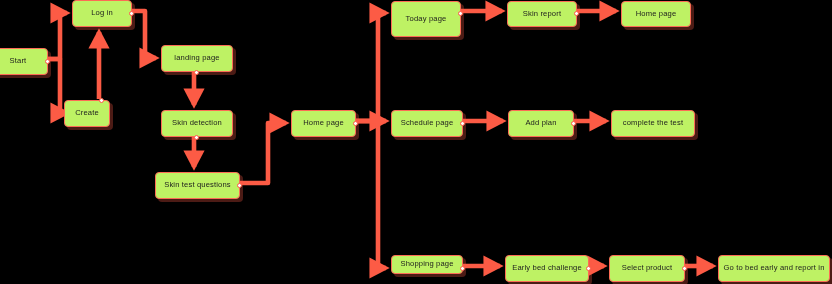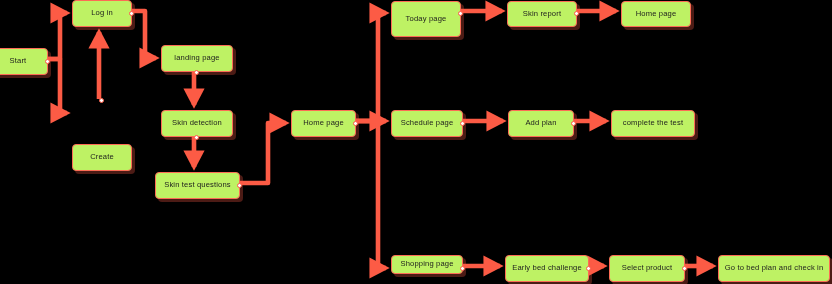--- a/index.html
+++ b/index.html
@@ -100,21 +100,21 @@
       <path d="M684,266 L713,266"></path>
     </g>
   </svg>
 
   <div class="node" style="left:-12px; top:48px; width:60px; height:27px;">
     <span class="node-label">Start</span>
   </div>
   <div class="node" style="left:72px; top:0px; width:60px; height:27px;">
     <span class="node-label">Log in</span>
   </div>
-  <div class="node" style="left:72px; top:100px; width:60px; height:27px;margin-top:44px;">
+  <div class="node" style="left:64px; top:100px; width:46px; height:27px;">
     <span class="node-label">Create</span>
   </div>
   <div class="node" style="left:161px; top:45px; width:72px; height:27px;">
     <span class="node-label">landing page</span>
   </div>
   <div class="node" style="left:161px; top:110px; width:72px; height:27px;">
     <span class="node-label">Skin detection</span>
   </div>
   <div class="node" style="left:155px; top:172px; width:85px; height:27px;">
     <span class="node-label">Skin test questions</span>
@@ -143,21 +143,21 @@
   <div class="node" style="left:391px; top:255px; width:72px; height:19px;">
     <span class="node-label">Shopping page</span>
   </div>
   <div class="node" style="left:505px; top:255px; width:84px; height:27px;">
     <span class="node-label">Early bed challenge</span>
   </div>
   <div class="node" style="left:609px; top:255px; width:76px; height:27px;">
     <span class="node-label">Select product</span>
   </div>
   <div class="node" style="left:718px; top:255px; width:112px; height:27px;">
-    <span class="node-label">Go to bed plan and check in</span>
+    <span class="node-label">Go to bed early and report in</span>
   </div>
 
   <span class="port" style="left:45px;  top:59px;"></span>
   <span class="port" style="left:129px; top:11px;"></span>
   <span class="port" style="left:99px;  top:98px;"></span>
   <span class="port" style="left:194px; top:70px;"></span>
   <span class="port" style="left:194px; top:135px;"></span>
   <span class="port" style="left:237px; top:183px;"></span>
   <span class="port" style="left:353px; top:121px;"></span>
   <span class="port" style="left:458px; top:11px;"></span>

